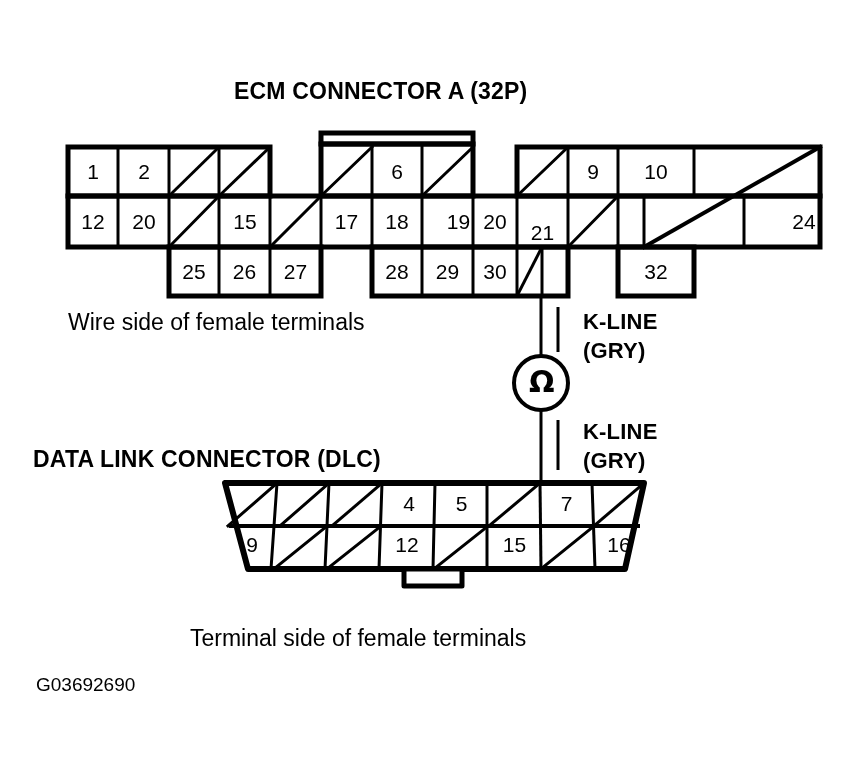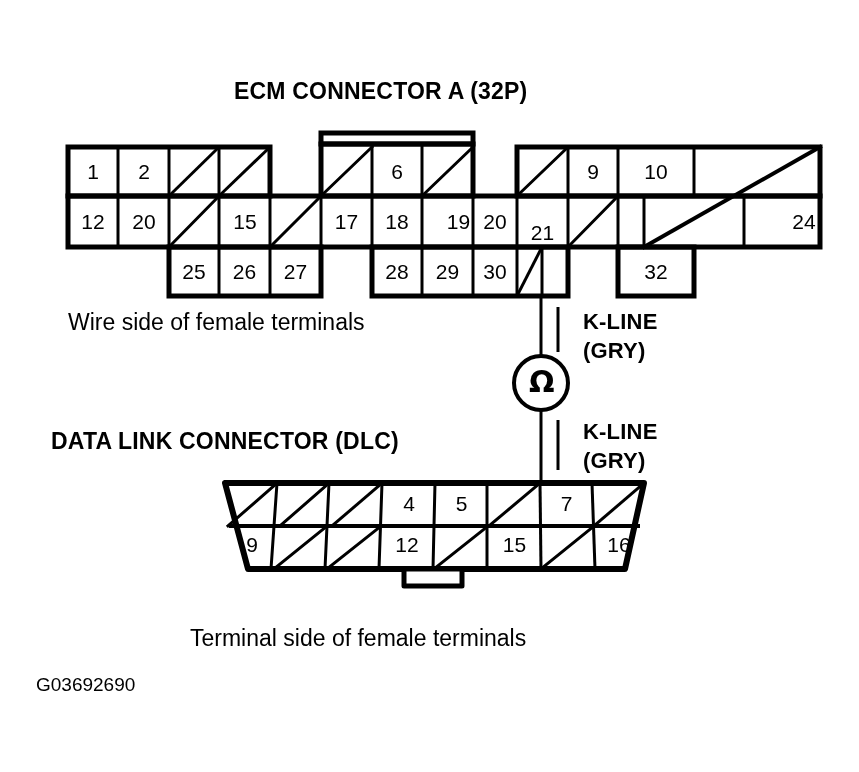--- a/index.html
+++ b/index.html
@@ -194,21 +194,21 @@
   <div class="pin-num" style="left:372px; top:261px; width:50px;">28</div>
   <div class="pin-num" style="left:422px; top:261px; width:51px;">29</div>
   <div class="pin-num" style="left:473px; top:261px; width:44px;">30</div>
   <div class="pin-num" style="left:618px; top:261px; width:76px;">32</div>
 
   <div class="txt caption-reg" style="left:68px; top:311px;">Wire side of female terminals</div>
 
   <div class="txt kline-bold" style="left:583px; top:311px;">K-LINE</div>
   <div class="txt kline-bold" style="left:583px; top:340px;">(GRY)</div>
 
-  <div class="txt heading-bold" style="left:33px; top:430px;margin-left:18px;">DATA LINK CONNECTOR (DLC)</div>
+  <div class="txt heading-bold" style="left:33px; top:448px;">DATA LINK CONNECTOR (DLC)</div>
 
   <div class="txt kline-bold" style="left:583px; top:421px;">K-LINE</div>
   <div class="txt kline-bold" style="left:583px; top:450px;">(GRY)</div>
 
   <div class="txt" style="left:529px; top:367px; font-size:30px; font-weight:bold; font-family:'DejaVu Sans', sans-serif;">Ω</div>
 
   <div class="pin-num" style="left:383px; top:493px; width:52px;">4</div>
   <div class="pin-num" style="left:436px; top:493px; width:51px;">5</div>
   <div class="pin-num" style="left:541px; top:493px; width:51px;">7</div>
 

